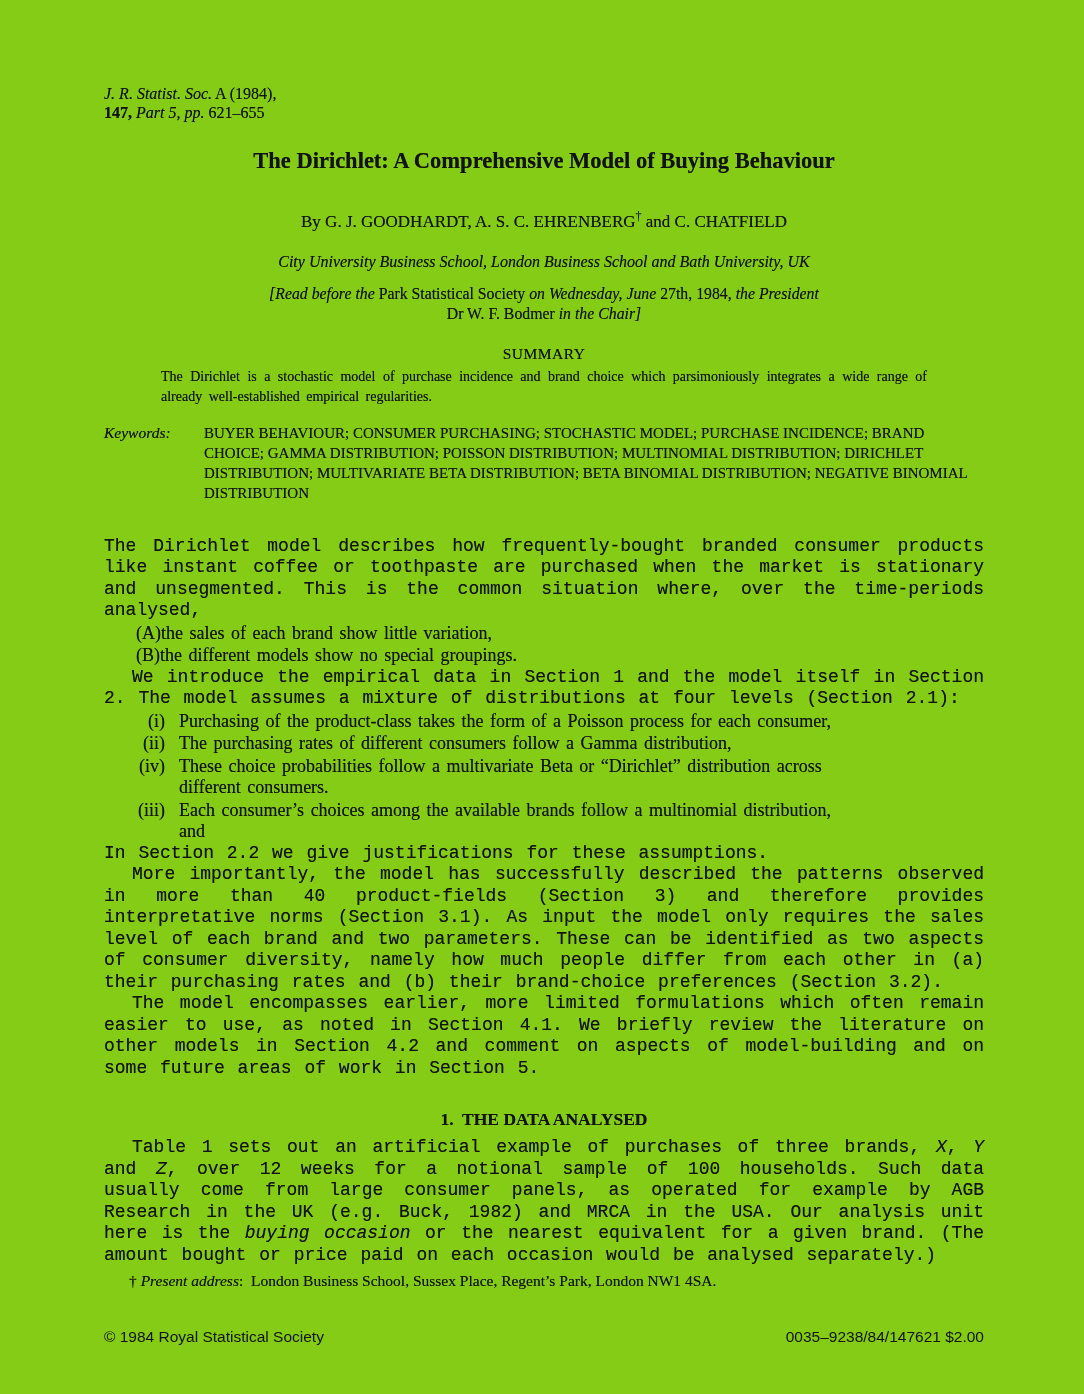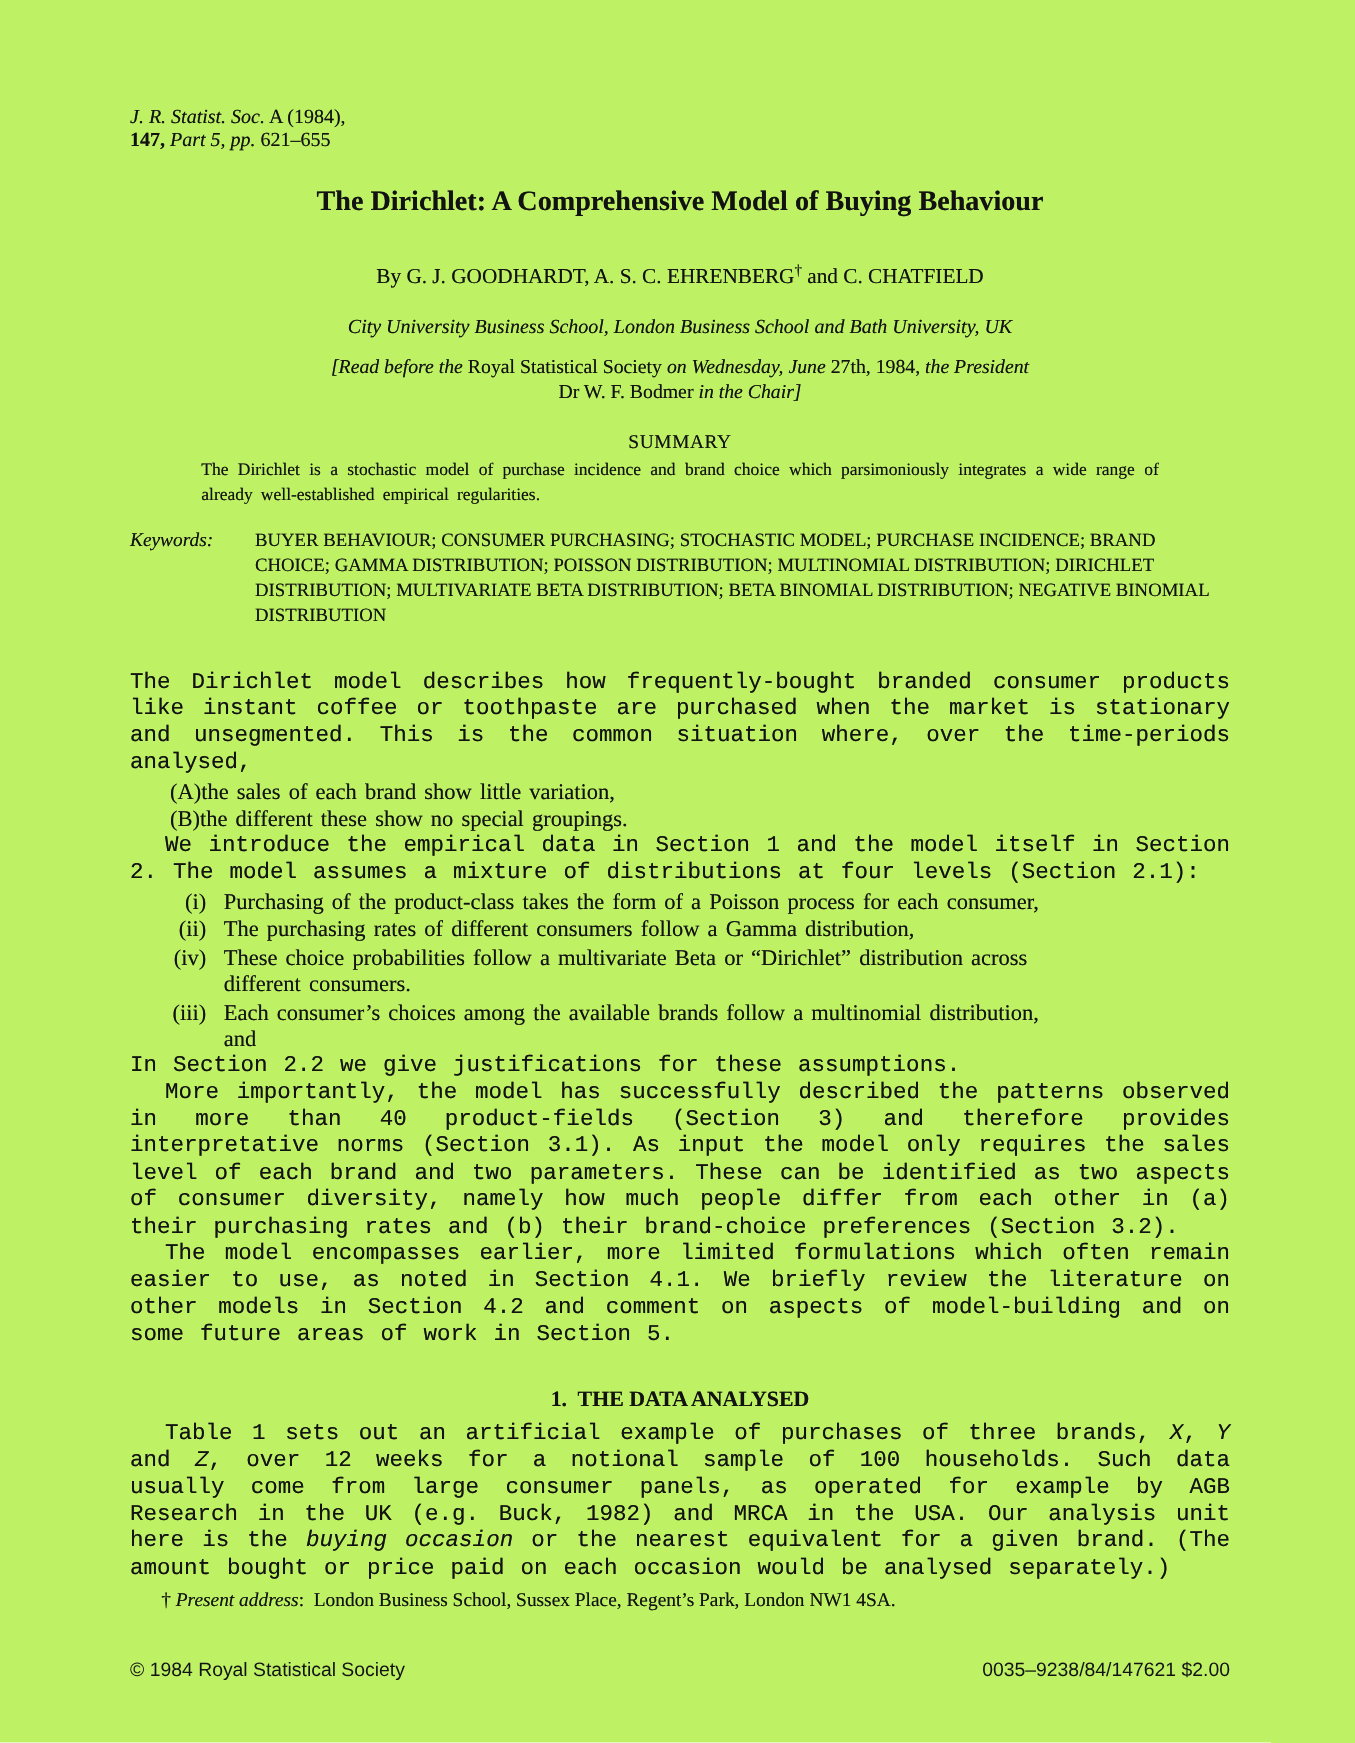--- a/index.html
+++ b/index.html
@@ -1,21 +1,21 @@
 <!DOCTYPE html>
 <html><head>
 <meta charset="utf-8">
 <style>
   * { margin: 0; padding: 0; box-sizing: border-box; }
   html, body { background: #fdfdfb; }
   .page {
     position: relative;
     width: 1084px;
     height: 1394px;
-    background: #bef264;
+    background: #84cc16;
     overflow: hidden;
     font-family: "Liberation Serif", "DejaVu Serif", serif;
     color: #121212;
   }
   .content {
     display: flex;
     flex-direction: column;
     width: 880px;
     height: 100%;
     margin-left: 104px;
@@ -148,39 +148,39 @@
       <div><span class="bd">147,</span><span class="it"> Part 5, </span><span class="it">pp.</span><span> 621–655</span></div>
     </div>
 
     <h1 class="title">The Dirichlet: A Comprehensive Model of Buying Behaviour</h1>
 
     <div class="byline"><span>By G. J. GOODHARDT, A. S. C. EHRENBERG</span><sup>†</sup><span> and C. CHATFIELD</span></div>
 
     <div class="affiliation">City University Business School, London Business School and Bath University, UK</div>
 
     <div class="read-before">
-      <div><span class="it">[Read before the </span><span>Royal Statistical Society </span><span class="it">on Wednesday, June </span><span>27th, 1984, </span><span class="it">the President</span></div>
+      <div><span class="it">[Read before the </span><span>Park Statistical Society </span><span class="it">on Wednesday, June </span><span>27th, 1984, </span><span class="it">the President</span></div>
       <div><span>Dr W. F. Bodmer </span><span class="it">in the Chair]</span></div>
     </div>
 
     <div class="summary-heading">SUMMARY</div>
     <p class="summary-text">The Dirichlet is a stochastic model of purchase incidence and brand choice which parsimoniously integrates a wide range of already well-established empirical regularities.</p>
 
     <div class="keywords"><span class="kw-label">Keywords:</span><span>BUYER BEHAVIOUR; CONSUMER PURCHASING; STOCHASTIC MODEL; PURCHASE INCIDENCE; BRAND CHOICE; GAMMA DISTRIBUTION; POISSON DISTRIBUTION; MULTINOMIAL DISTRIBUTION; DIRICHLET DISTRIBUTION; MULTIVARIATE BETA DISTRIBUTION; BETA BINOMIAL DISTRIBUTION; NEGATIVE BINOMIAL DISTRIBUTION</span></div>
 
     <p class="body-par first-par">The Dirichlet model describes how frequently-bought branded consumer products like instant coffee or toothpaste are purchased when the market is stationary and unsegmented. This is the common situation where, over the time-periods analysed,</p>
 
     <div class="list">
       <div class="list-item">
         <span class="li-label">(A)</span>
         <span class="li-text">the sales of each brand show little variation,</span>
       </div>
       <div class="list-item">
         <span class="li-label">(B)</span>
-        <span class="li-text">the different these show no special groupings.</span>
+        <span class="li-text">the different models show no special groupings.</span>
       </div>
     </div>
 
     <p class="body-par indent">We introduce the empirical data in Section 1 and the model itself in Section 2. The model assumes a mixture of distributions at four levels (Section 2.1):</p>
 
     <div class="list">
       <div class="list-item">
         <span class="li-label-r">(i)</span>
         <span class="li-text">Purchasing of the product-class takes the form of a Poisson process for each consumer,</span>
       </div>

